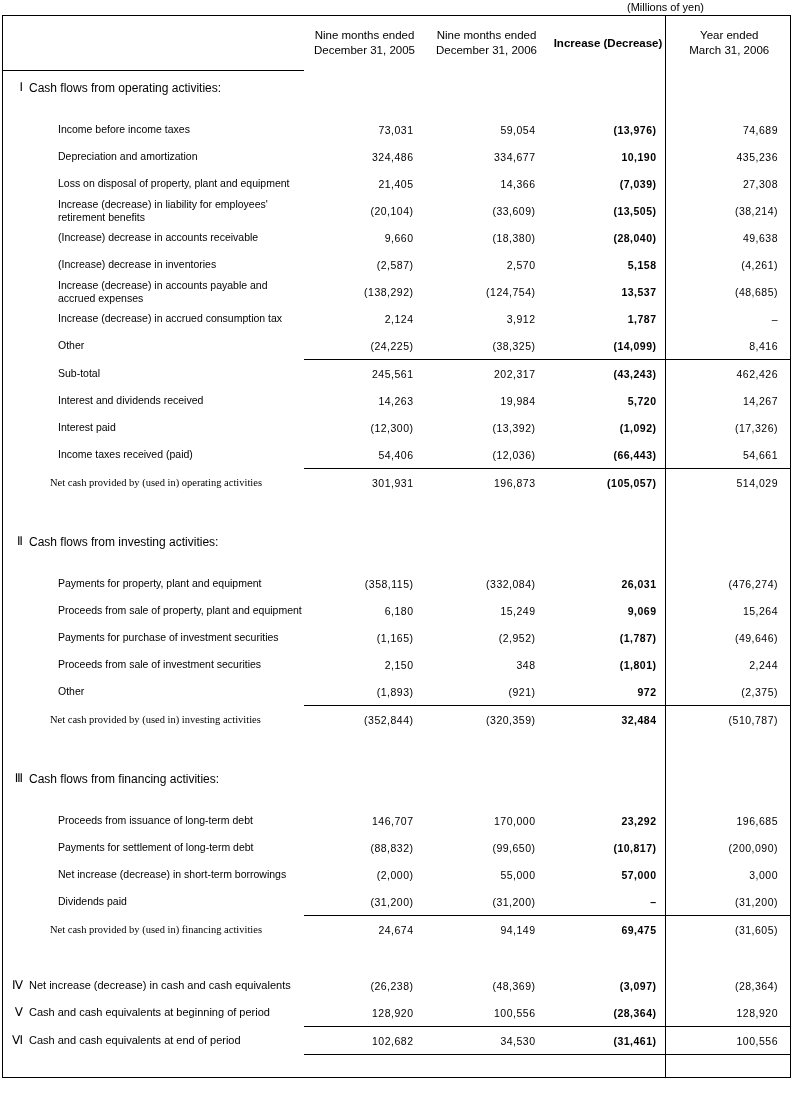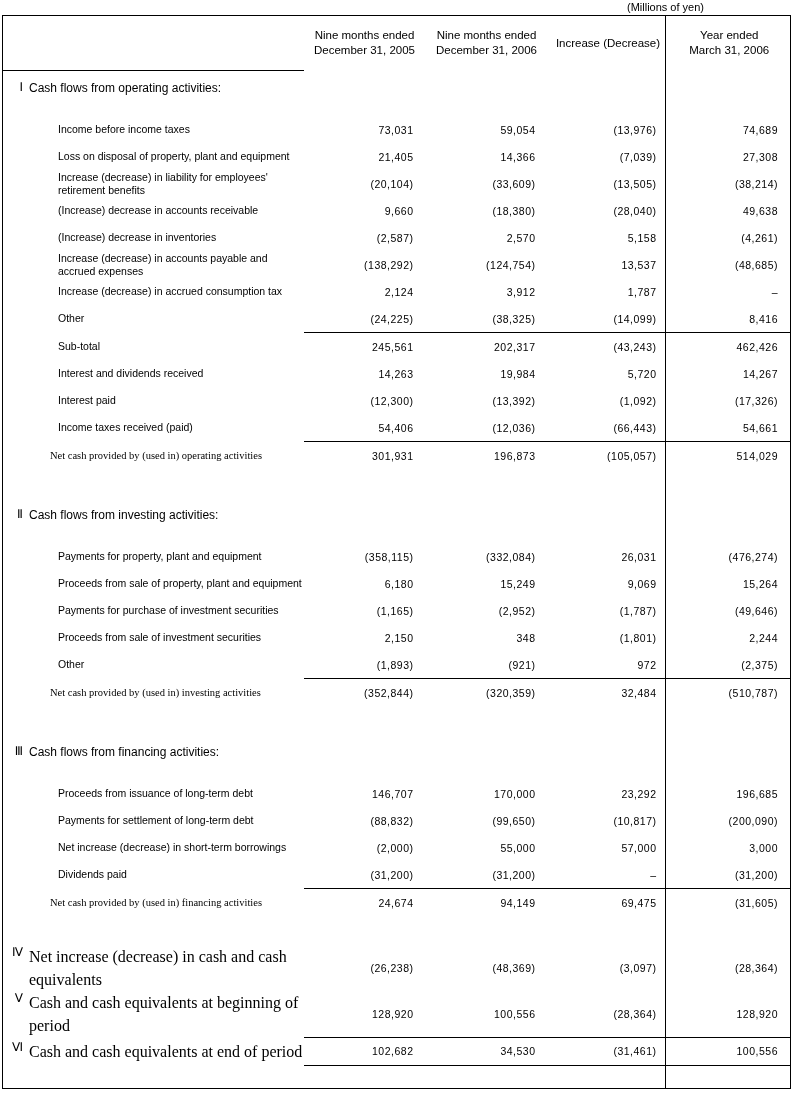--- a/index.html
+++ b/index.html
@@ -66,20 +66,21 @@
     border-right: 1.2px solid #000;
   }
   td.cola, th.cola {
     border-right: 2.2px solid #000;   
   }
   td.colb, th.colb {
     border-right: 2.2px solid #000;   
   }
   td.colc, th.colc {
     border-right: 1.2px solid #000;
+    font-weight: bold;
   }
   
   td.cold, th.cold {
     position: relative;
   }
   td.cold::before, th.cold::before {
     content: "";
     position: absolute;
     left: -4px;
     top: 0; bottom: 0;
@@ -148,23 +149,22 @@
     padding-left: 29px;
   }
   tr.detail.two-line td.lab .lab-text { line-height: 12.5px; }
 
   
   tr.subtotal td.lab .lab-text { padding-left: 29px; }
   tr.netline td.lab .lab-text  { padding-left: 21px; font-family: Liberation Serif, serif; }
 
   
   tr.roman-row td.lab .lab-text {
-    font-size: 16px;
-    line-height: 23px;
-    font-family: Liberation Serif, serif;
+    font-size: 11px;
+    line-height: 14px;
   }
 
   
   tr.rule-above td.num,
   tr.rule-above td.colb,
   tr.rule-above td.cold {
     border-top: 1.2px solid #000;
   }
   tr.rule-above td.lab { border-top: 0; }
   tr.spacer-sm td { height: 11px; }
@@ -243,20 +243,32 @@
           </td>
         <td class="num cola">73,031</td>
         <td class="num colb">59,054</td>
         <td class="num colc">(13,976)</td>
         <td class="num cold">74,689</td>
       </tr>
       <tr class="detail">
         <td class="lab">
             <span class="lab-inner">
               <span class="roman"></span>
+              <span class="lab-text">Depreciation and amortization</span>
+            </span>
+          </td>
+        <td class="num cola">324,486</td>
+        <td class="num colb">334,677</td>
+        <td class="num colc">10,190</td>
+        <td class="num cold">435,236</td>
+      </tr>
+      <tr class="detail">
+        <td class="lab">
+            <span class="lab-inner">
+              <span class="roman"></span>
               <span class="lab-text">Loss on disposal of property, plant and equipment</span>
             </span>
           </td>
         <td class="num cola">21,405</td>
         <td class="num colb">14,366</td>
         <td class="num colc">(7,039)</td>
         <td class="num cold">27,308</td>
       </tr>
       <tr class="detail two-line">
         <td class="lab">

